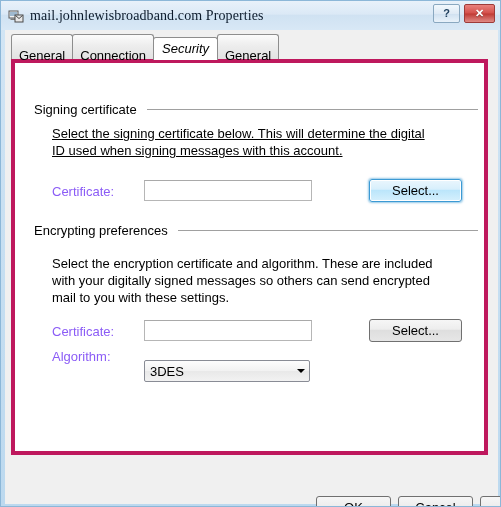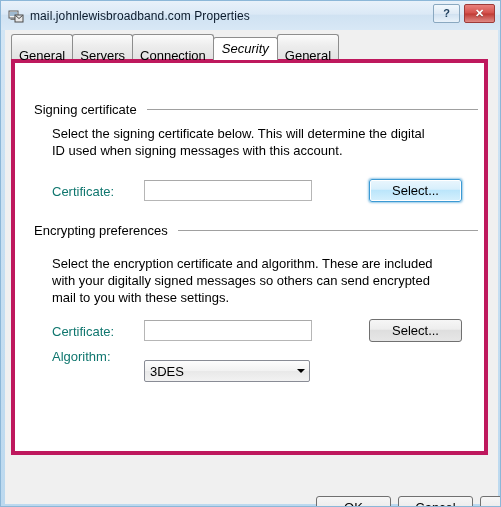--- a/index.html
+++ b/index.html
@@ -36,25 +36,26 @@
     padding-left: 7px;
   }
   .title-icon {
     width: 16px;
     height: 16px;
     position: relative;
     flex: 0 0 auto;
     margin-right: 6px;
   }
   .title-text {
-    font-size: 12px;
+    font-size: 14px;
     color: #0b1a2b;
     letter-spacing: 0.1px;
     white-space: nowrap;
     overflow: hidden;
+    font-family: Liberation Serif, serif;
   }
   .title-buttons {
     position: absolute;
     right: 5px;
     top: 3px;
     display: flex;
     gap: 4px;
   }
   .tbtn {
     width: 27px;
@@ -160,21 +161,21 @@
     position: absolute;
     font-size: 13px;
     line-height: 17px;
     color: #000000;
     width: 400px;
   }
 
   .row-label {
     position: absolute;
     font-size: 13px;
-    color: #0f766e;
+    color: #8b5cf6;
     white-space: nowrap;
   }
 
   
   .textbox {
     position: absolute;
     box-sizing: border-box;
     border: 1px solid #b6b6b6;
     border-top-color: #a9a9a9;
     background: #ffffff;
@@ -267,34 +268,33 @@
     <div class="title-buttons">
       <div class="tbtn">?</div>
       <div class="tbtn close">✕</div>
     </div>
   </div>
 
   <div class="client">
 
     <div class="tabstrip">
       <div class="tab">General</div>
-      <div class="tab">Servers</div>
       <div class="tab">Connection</div>
       <div class="tab active">Security</div>
       <div class="tab">General</div>
     </div>
 
     <div class="page">
 
       <div class="group-head" style="left:19px; top:39px;">
         <span class="group-title">Signing certificate</span>
         <span class="group-rule"></span>
       </div>
 
-      <div class="body-text" style="left:37px; top:62px;">
+      <div class="body-text" style="left:37px; top:62px;text-decoration:underline;">
         <div>Select the signing certificate below. This will determine the digital</div>
         <div>ID used when signing messages with this account.</div>
       </div>
 
       <span class="row-label" style="left:37px; top:121px;">Certificate:</span>
       <input class="textbox" style="left: 129px; top: 117px; width: 168px; height: 21px;" value="">
       <button class="btn focused" style="left:306px; top:116px; width:93px; height:23px;">Select...</button>
 
       <div class="group-head" style="left:19px; top:160px;">
         <span class="group-title">Encrypting preferences</span>

